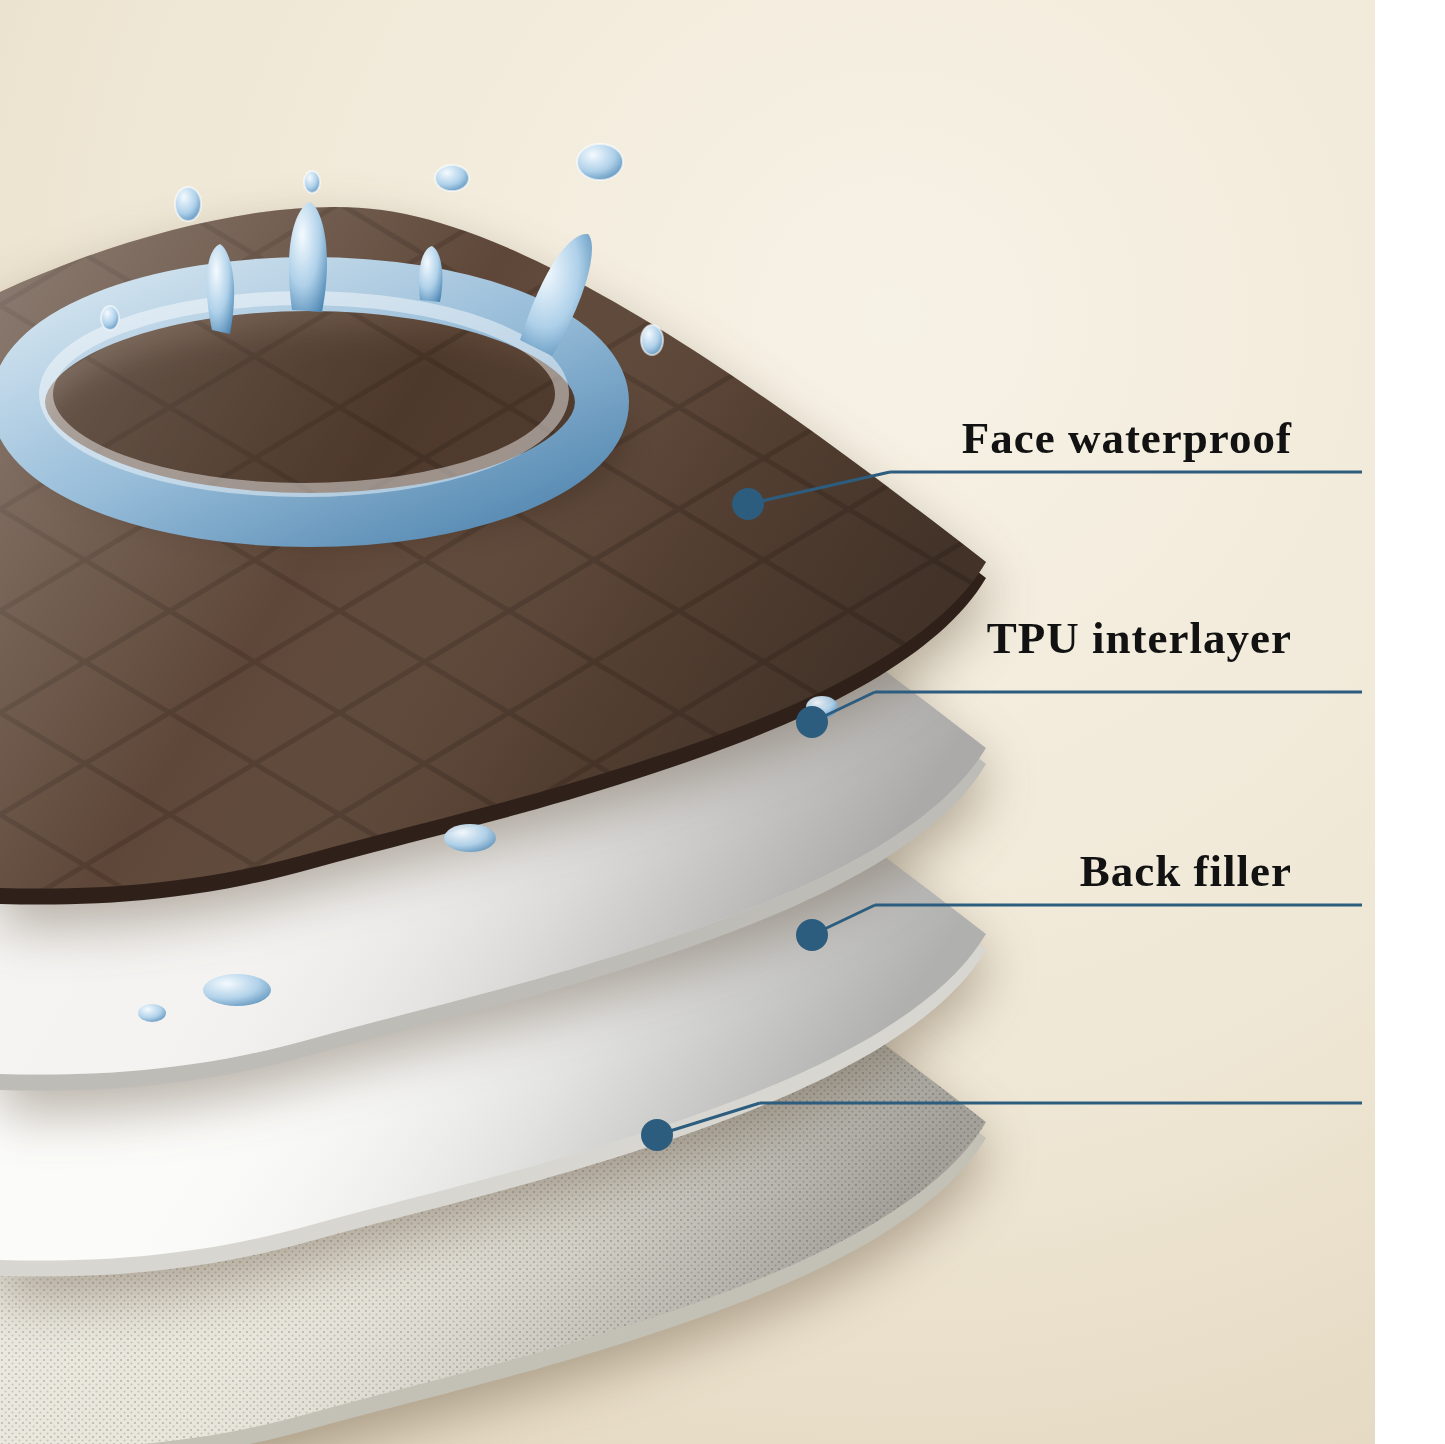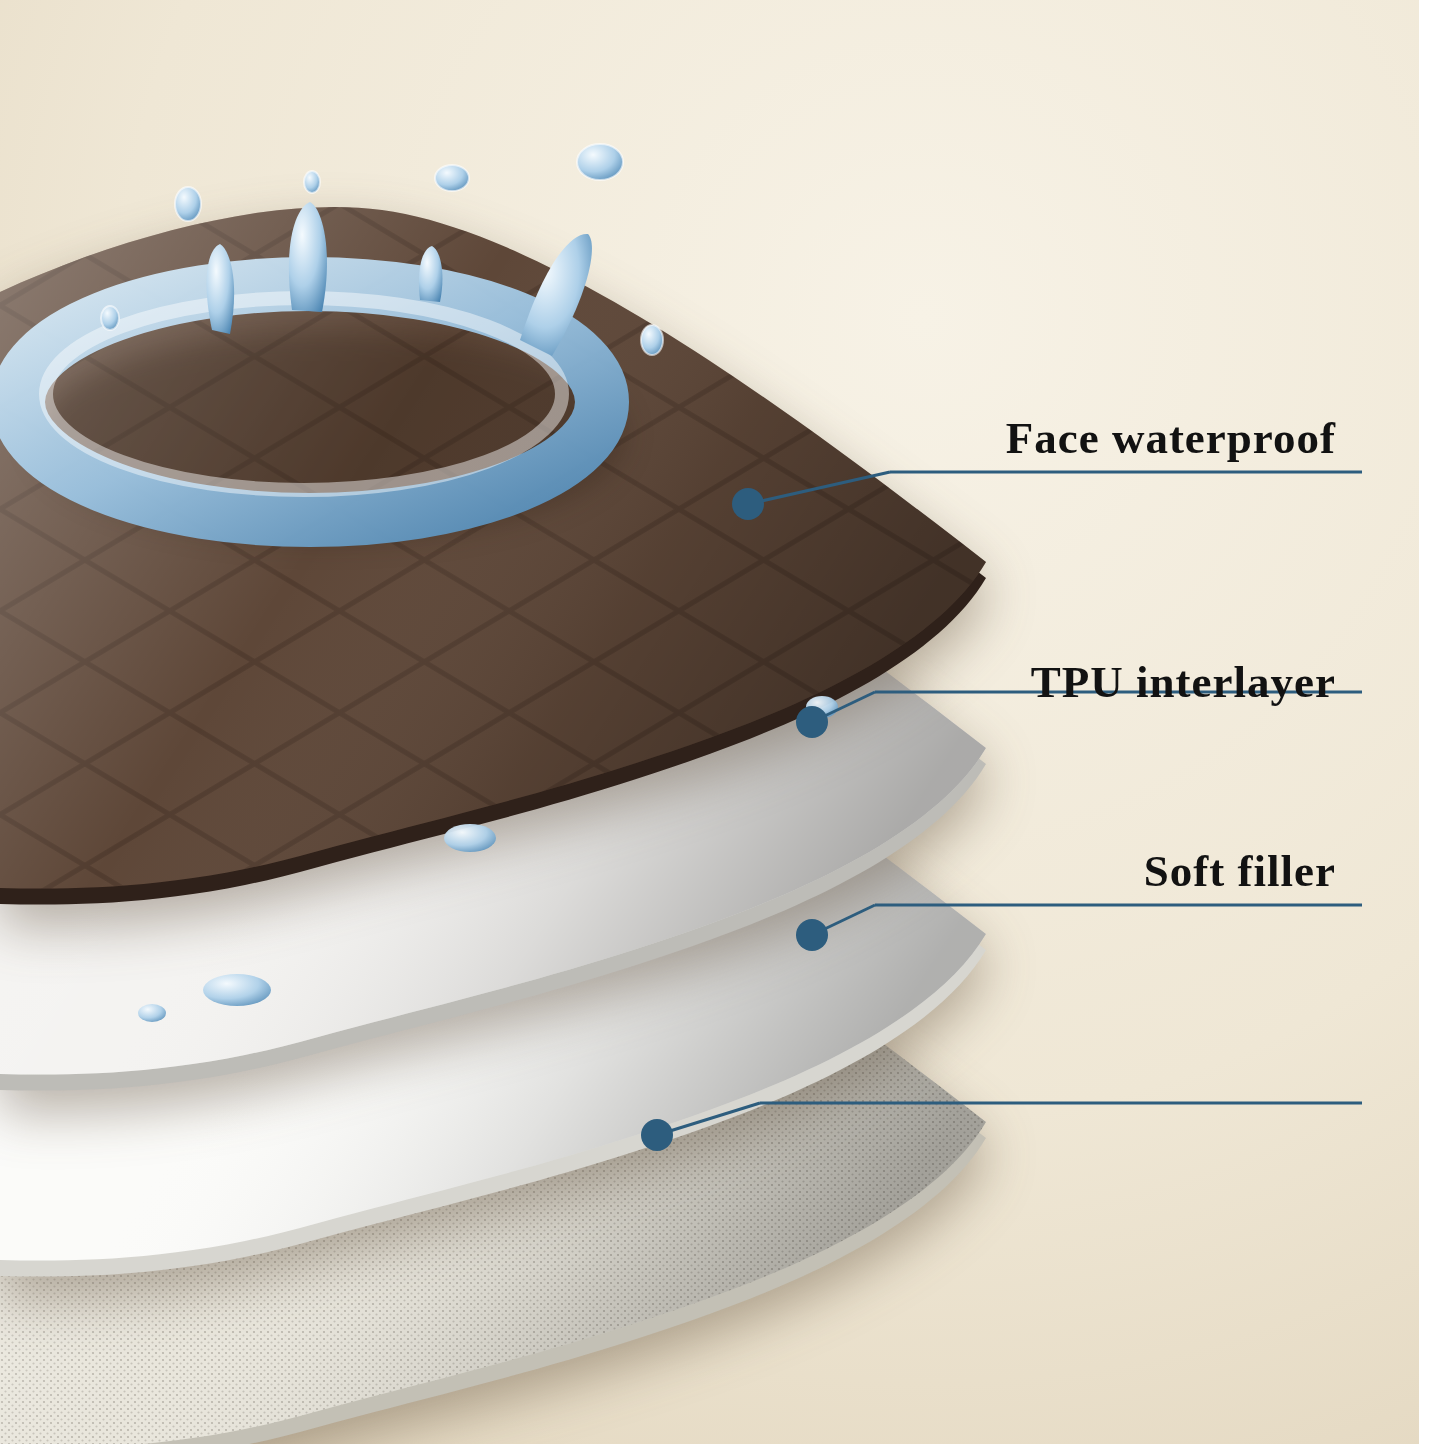--- a/index.html
+++ b/index.html
@@ -8,40 +8,39 @@
     width: 1445px;
     height: 1444px;
     overflow: hidden;
     font-family: "Liberation Serif", serif;
   }
   .stage {
     position: relative;
     width: 1375px;
     height: 1444px;
     background: radial-gradient(circle at 65% 22%, #f7f2e6 0%, #efe7d5 55%, #e0d3ba 100%);
-    padding-left: 44px;
   }
   .stage svg {
     position: absolute;
     left: 0;
     top: 0;
   }
   .callout-label {
     position: absolute;
     right: 83px;
     text-align: right;
     font-size: 45px;
     font-weight: 700;
     letter-spacing: 1px;
     line-height: 1;
     color: #121212;
     white-space: nowrap;
   }
   .lbl-face   { top: 416px; }
-  .lbl-tpu    { top: 660px; text-align: right; }
+  .lbl-tpu    { top: 616px; text-align: right; }
   .lbl-filler { top: 849px; }
   .lbl-back   { top: 1047px; }
   .layer-group { filter: drop-shadow(0px 22px 26px rgba(80, 60, 40, 0.38)); }
   .splash-shadow { filter: blur(14px); }
 </style>
 </head>
 <body>
 
 <div class="stage">
 
@@ -142,15 +141,15 @@
       <g>
         <line x1="657" y1="1135" x2="760" y2="1103"></line>
         <line x1="760" y1="1103" x2="1362" y2="1103"></line>
         <circle cx="657" cy="1135" r="16" stroke="none" fill="#2d5d7e"></circle>
       </g>
     </g>
   </svg>
 
   <div class="callout-label lbl-face">Face waterproof</div>
   <div class="callout-label lbl-tpu">TPU interlayer</div>
-  <div class="callout-label lbl-filler">Soft filler</div>
+  <div class="callout-label lbl-filler">Back filler</div>
 
 </div>
 
 </body></html>

